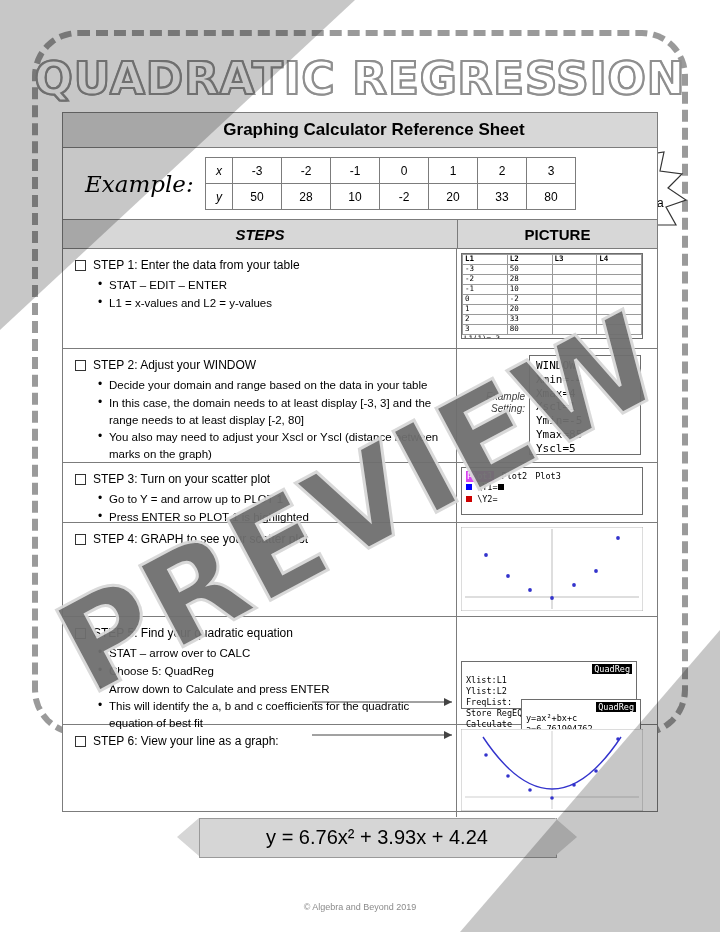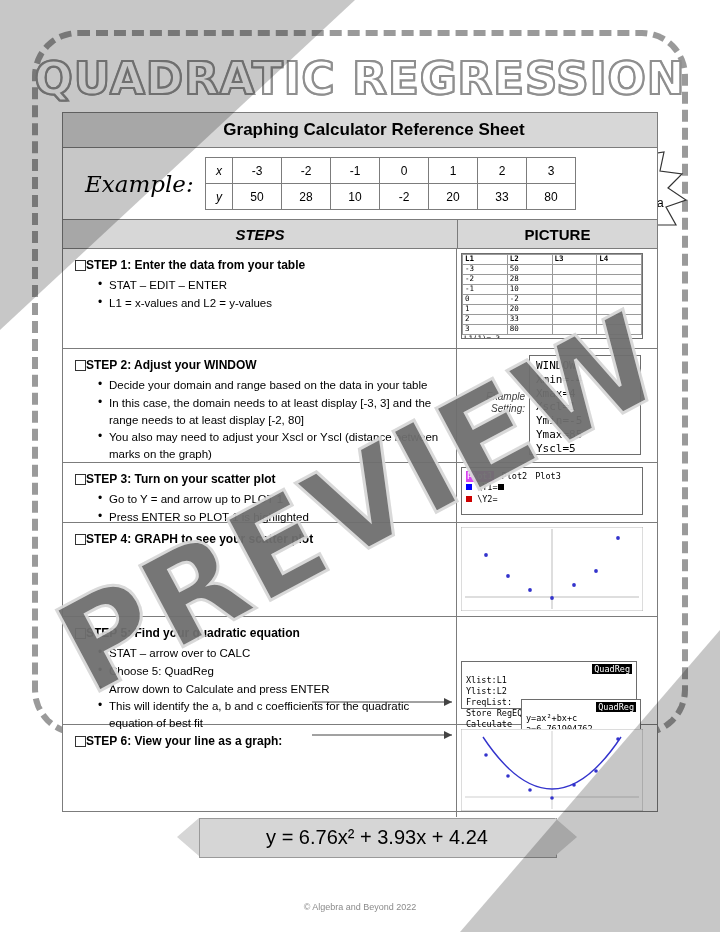--- a/index.html
+++ b/index.html
@@ -106,23 +106,24 @@
     font-size:11.5px;
     line-height:1.45;
   }
   .step-right{
     flex:1;
     position:relative;
     box-sizing:border-box;
     padding:4px;
   }
   .step-title{
-    font-weight:bold;
+    font-weight:normal;
     font-size:12px;
     display:flex;
+    gap:7px;
     align-items:flex-start;
   }
   .chk{
     display:inline-block;
     width:9px;height:9px;
     border:1.3px solid #333;
     margin-top:3px;
     flex:0 0 auto;
   }
   ul.bullets{
@@ -512,21 +513,21 @@
     <polygon points="452,735 444,731 444,739" fill="#444"></polygon>
   </svg>
 
   <div class="answer">
     <div class="bg"></div>
     <div class="arrow-l"></div>
     <div class="arrow-r"></div>
     <div class="txt">y = 6.76x² + 3.93x + 4.24</div>
   </div>
 
-  <div class="footer">© Algebra and Beyond 2022</div>
+  <div class="footer">© Algebra and Beyond 2019</div>
 
   <svg class="diag">
     <polygon points="0,0 355,0 0,330" fill="#000" opacity="0.22"></polygon>
     <polygon points="720,932 460,932 720,630" fill="#000" opacity="0.22"></polygon>
     <polygon points="0,330 355,0 720,330 720,630 460,932 0,932" fill="#000" opacity="0.0"></polygon>
     <polygon points="355,0 720,0 720,330" fill="#000" opacity="0.0"></polygon>
   </svg>
   <div class="preview-text">PREVIEW</div>
 
 </div>

